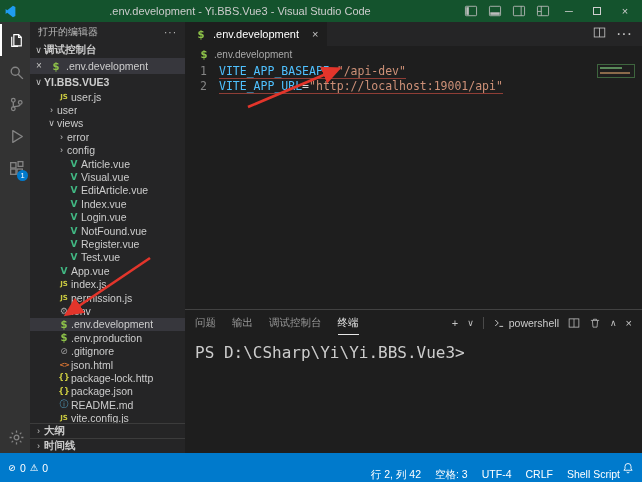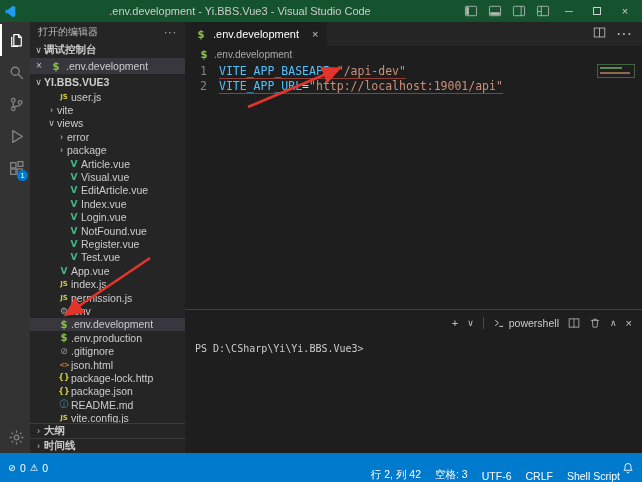--- a/index.html
+++ b/index.html
@@ -75,27 +75,27 @@
   .panel { flex:0 0 144px; border-top:1px solid #424242; display:flex; flex-direction:column; }
   .panel-header { flex:0 0 25px; display:flex; align-items:center; padding:0 10px; }
   .ptabs { display:flex; align-items:stretch; height:25px; }
   .ptab { font-size:10.5px; color:#969696; margin-right:16px; line-height:25px; }
   .ptab.active { color:#e7e7e7; border-bottom:1px solid #e7e7e7; }
   .panel-actions { margin-left:auto; display:flex; align-items:center; gap:9px; color:#c5c5c5; font-size:11px; }
   .pa { display:flex; align-items:center; }
   .pa.small { font-size:9px; }
   .pdiv { width:1px; height:12px; background:#4a4a4a; }
   .term-chip { display:flex; align-items:center; gap:4px; font-size:10.5px; color:#cccccc; }
-  .terminal { flex:1; font-family:"DejaVu Sans Mono","Liberation Mono",monospace; font-size:10px; color:#cccccc; padding:8px 10px 0 10px; }
+  .terminal { flex:1; font-family:"DejaVu Sans Mono","Liberation Mono",monospace; font-size:16px; color:#cccccc; padding:8px 10px 0 10px; }
 
   
   .statusbar { flex:0 0 17px; background:var(--accent,#007acc); color:#ffffff; display:flex; align-items:center; font-size:10.5px; padding:0 8px; }
   .sb-left { display:flex; align-items:center; gap:4px; }
   .sb-left .ico { font-size:9.5px; }
-  .sb-right { margin-left:auto; display:flex; align-items:flex-end; gap:14px; white-space:nowrap;margin-top:15px; }
+  .sb-right { margin-left:auto; display:flex; align-items:flex-start; gap:14px; white-space:nowrap;margin-top:15px; }
   .sb-item { white-space:nowrap; }
   .bell { display:flex; align-items:center; margin-left:2px; }
 
   
   .annotations { position:absolute; inset:0; z-index:10; pointer-events:none; }
 </style>
 </head>
 <body>
 
 <div class="window">
@@ -207,33 +207,33 @@
         <span>YI.BBS.VUE3</span>
       </div>
       <div class="tree">
           <div class="tree-row indent-1">
             <span class="chev"></span>
             <span class="ficon ic-js">JS</span>
             <span class="tlabel">user.js</span>
           </div>
           <div class="tree-row indent-1">
             <span class="chev">›</span>
-            <span class="tlabel">vite</span>
+            <span class="tlabel">user</span>
           </div>
           <div class="tree-row indent-1">
             <span class="chev">∨</span>
             <span class="tlabel">views</span>
           </div>
           <div class="tree-row indent-2">
             <span class="chev">›</span>
             <span class="tlabel">error</span>
           </div>
           <div class="tree-row indent-2">
             <span class="chev">›</span>
-            <span class="tlabel">package</span>
+            <span class="tlabel">config</span>
           </div>
           <div class="tree-row indent-2">
             <span class="chev"></span>
             <span class="ficon ic-vue">V</span>
             <span class="tlabel">Article.vue</span>
           </div>
           <div class="tree-row indent-2">
             <span class="chev"></span>
             <span class="ficon ic-vue">V</span>
             <span class="tlabel">Visual.vue</span>
@@ -375,20 +375,26 @@
           </div>
         <div class="minimap">
           <div class="mm-frame"></div>
           <div class="mm1"></div>
           <div class="mm2"></div>
         </div>
       </div>
 
       <div class="panel">
         <div class="panel-header">
+          <div class="ptabs">
+              <span class="ptab">问题</span>
+              <span class="ptab">输出</span>
+              <span class="ptab">调试控制台</span>
+              <span class="ptab active">终端</span>
+            </div>
           <div class="panel-actions">
             <span class="pa">+</span>
             <span class="pa small">∨</span>
             <span class="pdiv"></span>
             <span class="term-chip">
               <span class="pa">
                 <svg width="12" height="12" viewBox="0 0 16 16" fill="none" stroke="currentColor" stroke-width="1.3">
                     <path d="M3 4l4 4-4 4"></path>
                     <path d="M8.5 12.5h5"></path>
                   </svg>
@@ -422,21 +428,21 @@
   <div class="statusbar">
     <div class="sb-left">
       <span class="ico">⊘</span>
       <span>0</span>
       <span class="ico">⚠</span>
       <span>0</span>
     </div>
     <div class="sb-right">
         <span class="sb-item">行 2, 列 42</span>
         <span class="sb-item">空格: 3</span>
-        <span class="sb-item">UTF-6</span>
+        <span class="sb-item">UTF-4</span>
         <span class="sb-item">CRLF</span>
         <span class="sb-item">Shell Script</span>
       </div>
     <span class="bell">
       <svg width="12" height="12" viewBox="0 0 16 16" fill="none" stroke="currentColor" stroke-width="1.2">
           <path d="M8 2a4 4 0 0 0-4 4v3l-1.5 2h11L12 9V6a4 4 0 0 0-4-4z"></path>
           <path d="M6.5 13a1.5 1.5 0 0 0 3 0"></path>
         </svg>
     </span>
   </div>

